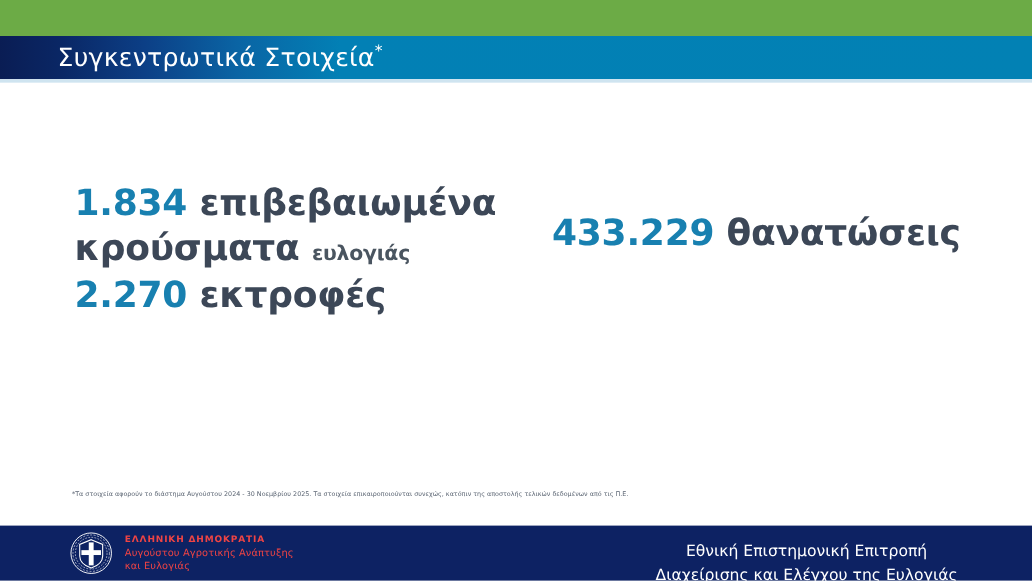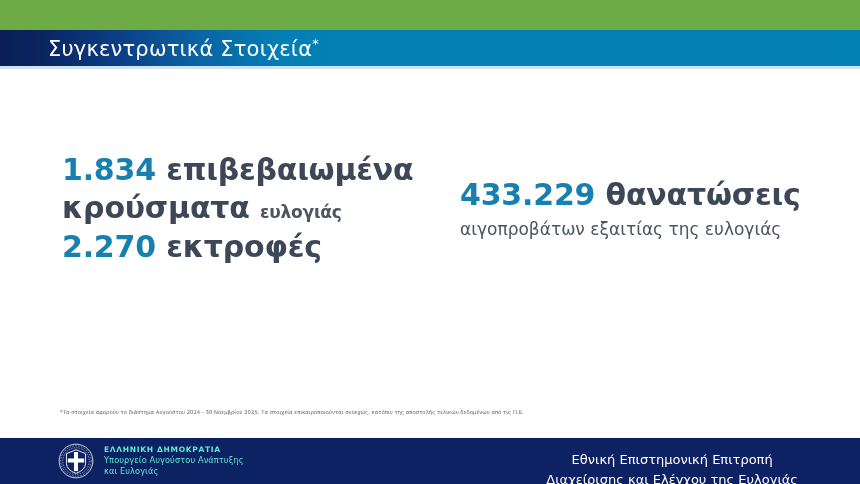--- a/index.html
+++ b/index.html
@@ -140,21 +140,21 @@
     display: flex;
     align-items: center;
     gap: 10px;
   }
   .emblem {
     width: 36px;
     height: 36px;
     flex: 0 0 36px;
   }
   .footer-org {
-    color: #5eead4;
+    color: #ef4444;
     line-height: 1.32;
   }
   .footer-org .l1 {
     font-size: 7.5px;
     font-weight: bold;
     letter-spacing: 0.7px;
   }
   .footer-org .l2,
   .footer-org .l3 {
     font-size: 8.2px;
@@ -203,21 +203,20 @@
     </div>
 
   </div>
 
   <div class="stat-right">
     <div class="stat-block">
       <div class="stat-line">
         <span class="num">433.229</span>
         <span>θανατώσεις</span>
       </div>
-      <div class="stat-sub">αιγοπροβάτων εξαιτίας της ευλογιάς</div>
     </div>
   </div>
 
 </div>
 
 <div class="footnote">*Τα στοιχεία αφορούν το διάστημα Αυγούστου 2024 - 30 Νοεμβρίου 2025. Τα στοιχεία επικαιροποιούνται συνεχώς, κατόπιν της αποστολής τελικών δεδομένων από τις Π.Ε.</div>
 
 <div class="footer">
 
   <div class="footer-left">
@@ -226,21 +225,21 @@
         <circle cx="32" cy="32" r="30" fill="none" stroke="#ffffff" stroke-width="1.4"></circle>
         <circle cx="32" cy="32" r="27" fill="none" stroke="#ffffff" stroke-width="0.9" stroke-dasharray="3 2.2"></circle>
         <circle cx="32" cy="32" r="23.5" fill="none" stroke="#ffffff" stroke-width="0.9" stroke-dasharray="2.6 2"></circle>
         <path d="M32 12 L49 19 L49 36 Q49 48 32 54 Q15 48 15 36 L15 19 Z" fill="#0d2263" stroke="#ffffff" stroke-width="1.6"></path>
         <rect x="28.4" y="16" width="7.2" height="34" fill="#ffffff"></rect>
         <rect x="17.5" y="27.5" width="29" height="7.2" fill="#ffffff"></rect>
       </svg>
     </span>
     <span class="footer-org">
       <div class="l1">ΕΛΛΗΝΙΚΗ ΔΗΜΟΚΡΑΤΙΑ</div>
-      <div class="l2">Υπουργείο Αυγούστου Ανάπτυξης</div>
+      <div class="l2">Αυγούστου Αγροτικής Ανάπτυξης</div>
       <div class="l3">και Ευλογιάς</div>
     </span>
   </div>
 
   <div class="footer-right">
     <div>Εθνική Επιστημονική Επιτροπή</div>
     <div>Διαχείρισης και Ελέγχου της Ευλογιάς</div>
   </div>
 
 </div>

